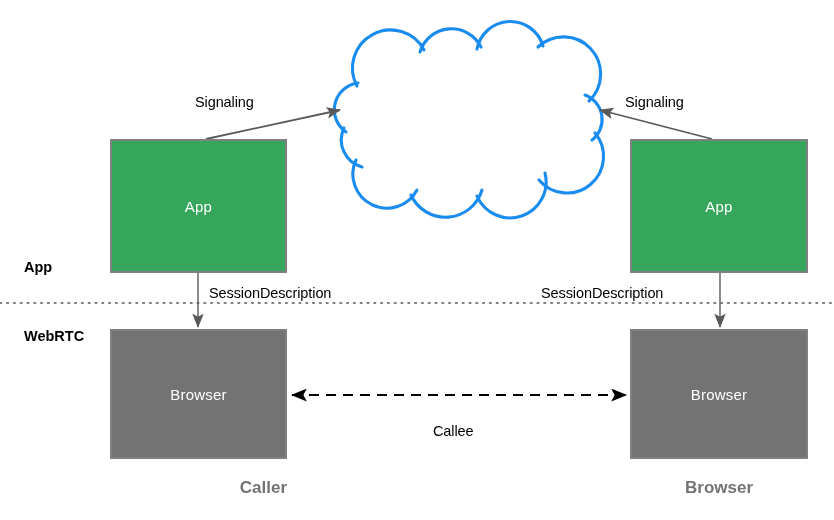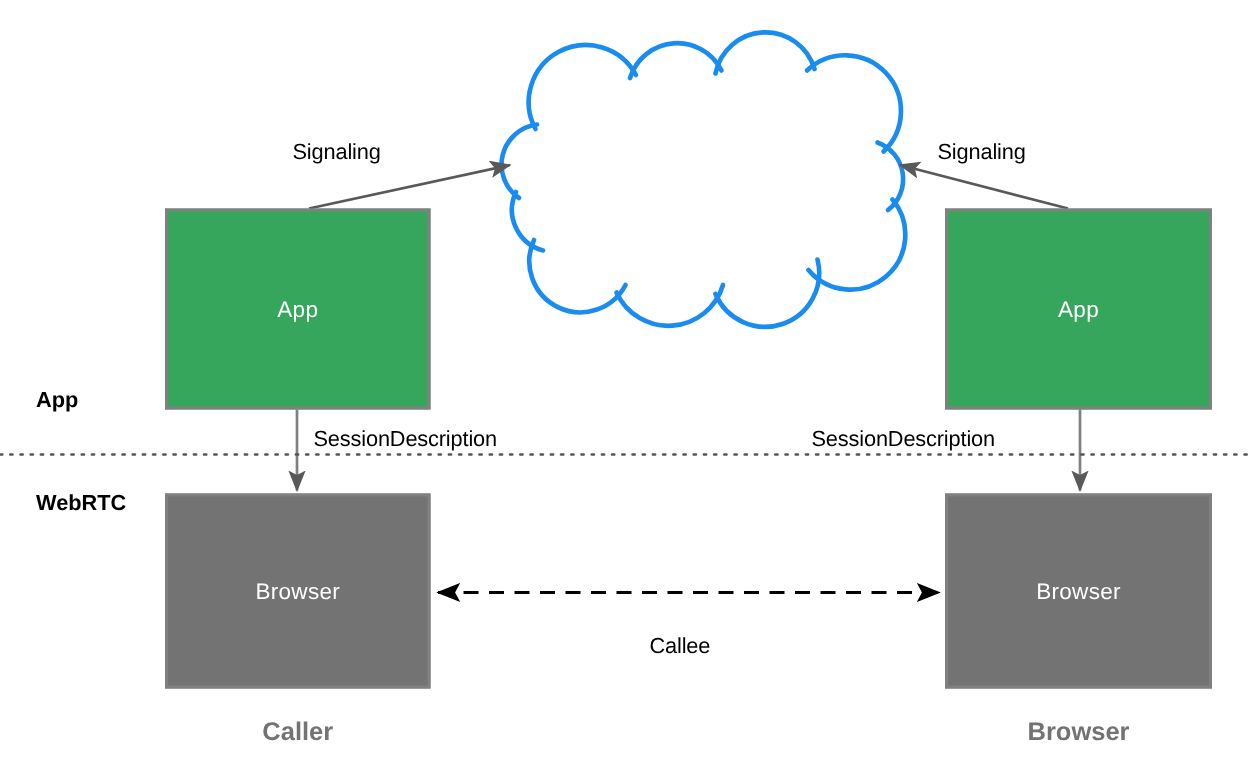--- a/index.html
+++ b/index.html
@@ -146,17 +146,17 @@
   <div class="edge-label" style="left:209px; top:285px;">SessionDescription</div>
 
   <div class="edge-label" style="left:541px; top:285px;">SessionDescription</div>
 
   <div class="edge-label" style="left:433px; top:423px;">Callee</div>
 
   <div class="layer-label" style="left:24px; top:259px;">App</div>
 
   <div class="layer-label" style="left:24px; top:328px;">WebRTC</div>
 
-  <div class="role-label" style="left:110px; top:478px; width:177px;">Caller</div>
+  <div class="role-label" style="left:110px; top:478px; width:177px;text-align:right;">Caller</div>
 
   <div class="role-label" style="left:630px; top:478px; width:178px;">Browser</div>
 
 </div>
 
 </body></html>

